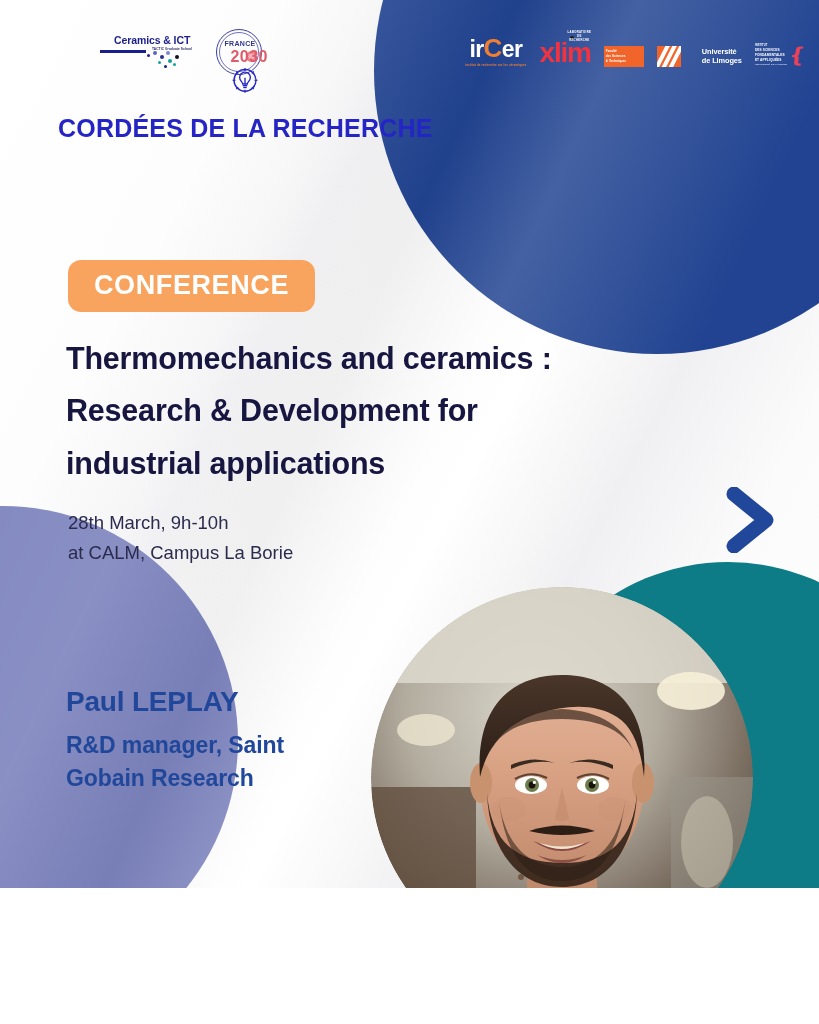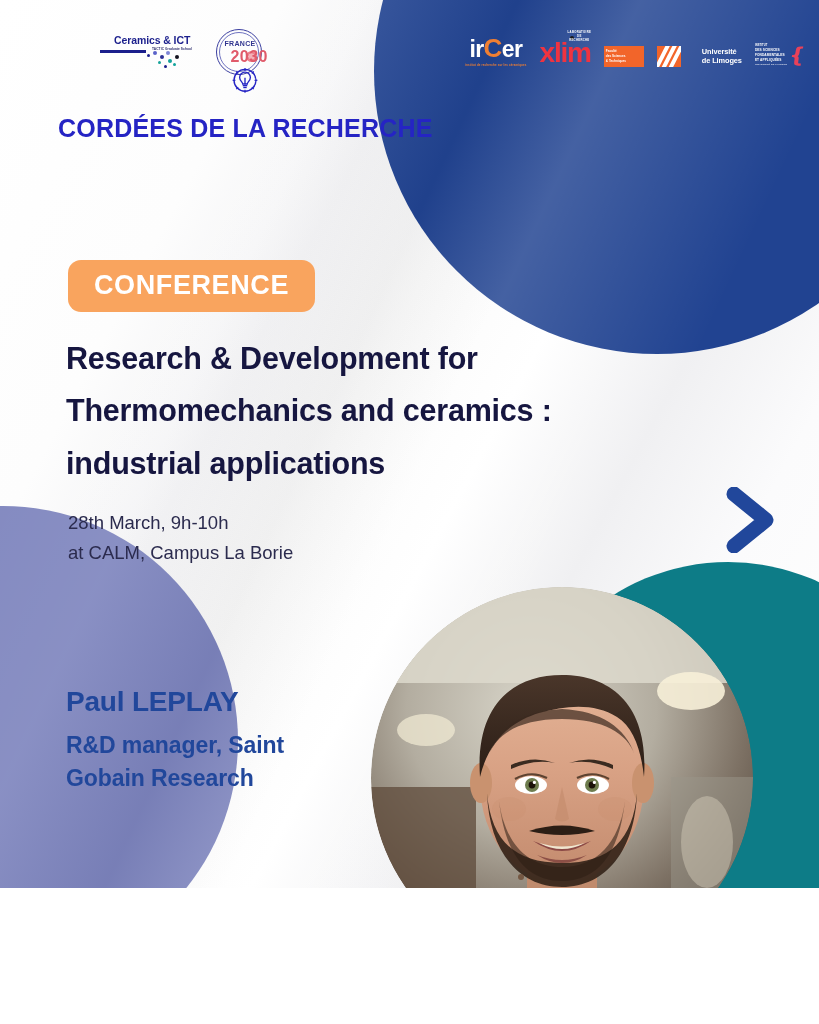--- a/index.html
+++ b/index.html
@@ -496,22 +496,22 @@
           <line x1="24" y1="19.5" x2="24" y2="28.3"></line>
         </g>
       </svg>
     </span>
     <span class="cordees-title">CORDÉES DE LA RECHERCHE</span>
   </div>
 
   <div class="badge">CONFERENCE</div>
 
   <div class="title">
+    <div>Thermomechanics and ceramics :</div>
     <div>Research &amp; Development for</div>
-    <div>Thermomechanics and ceramics :</div>
     <div>industrial applications</div>
   </div>
 
   <div class="meta">
     <div>28th March, 9h-10h</div>
     <div>at CALM, Campus La Borie</div>
   </div>
 
   <div class="chevron">
     <svg width="52" height="66" viewBox="0 0 52 66">

